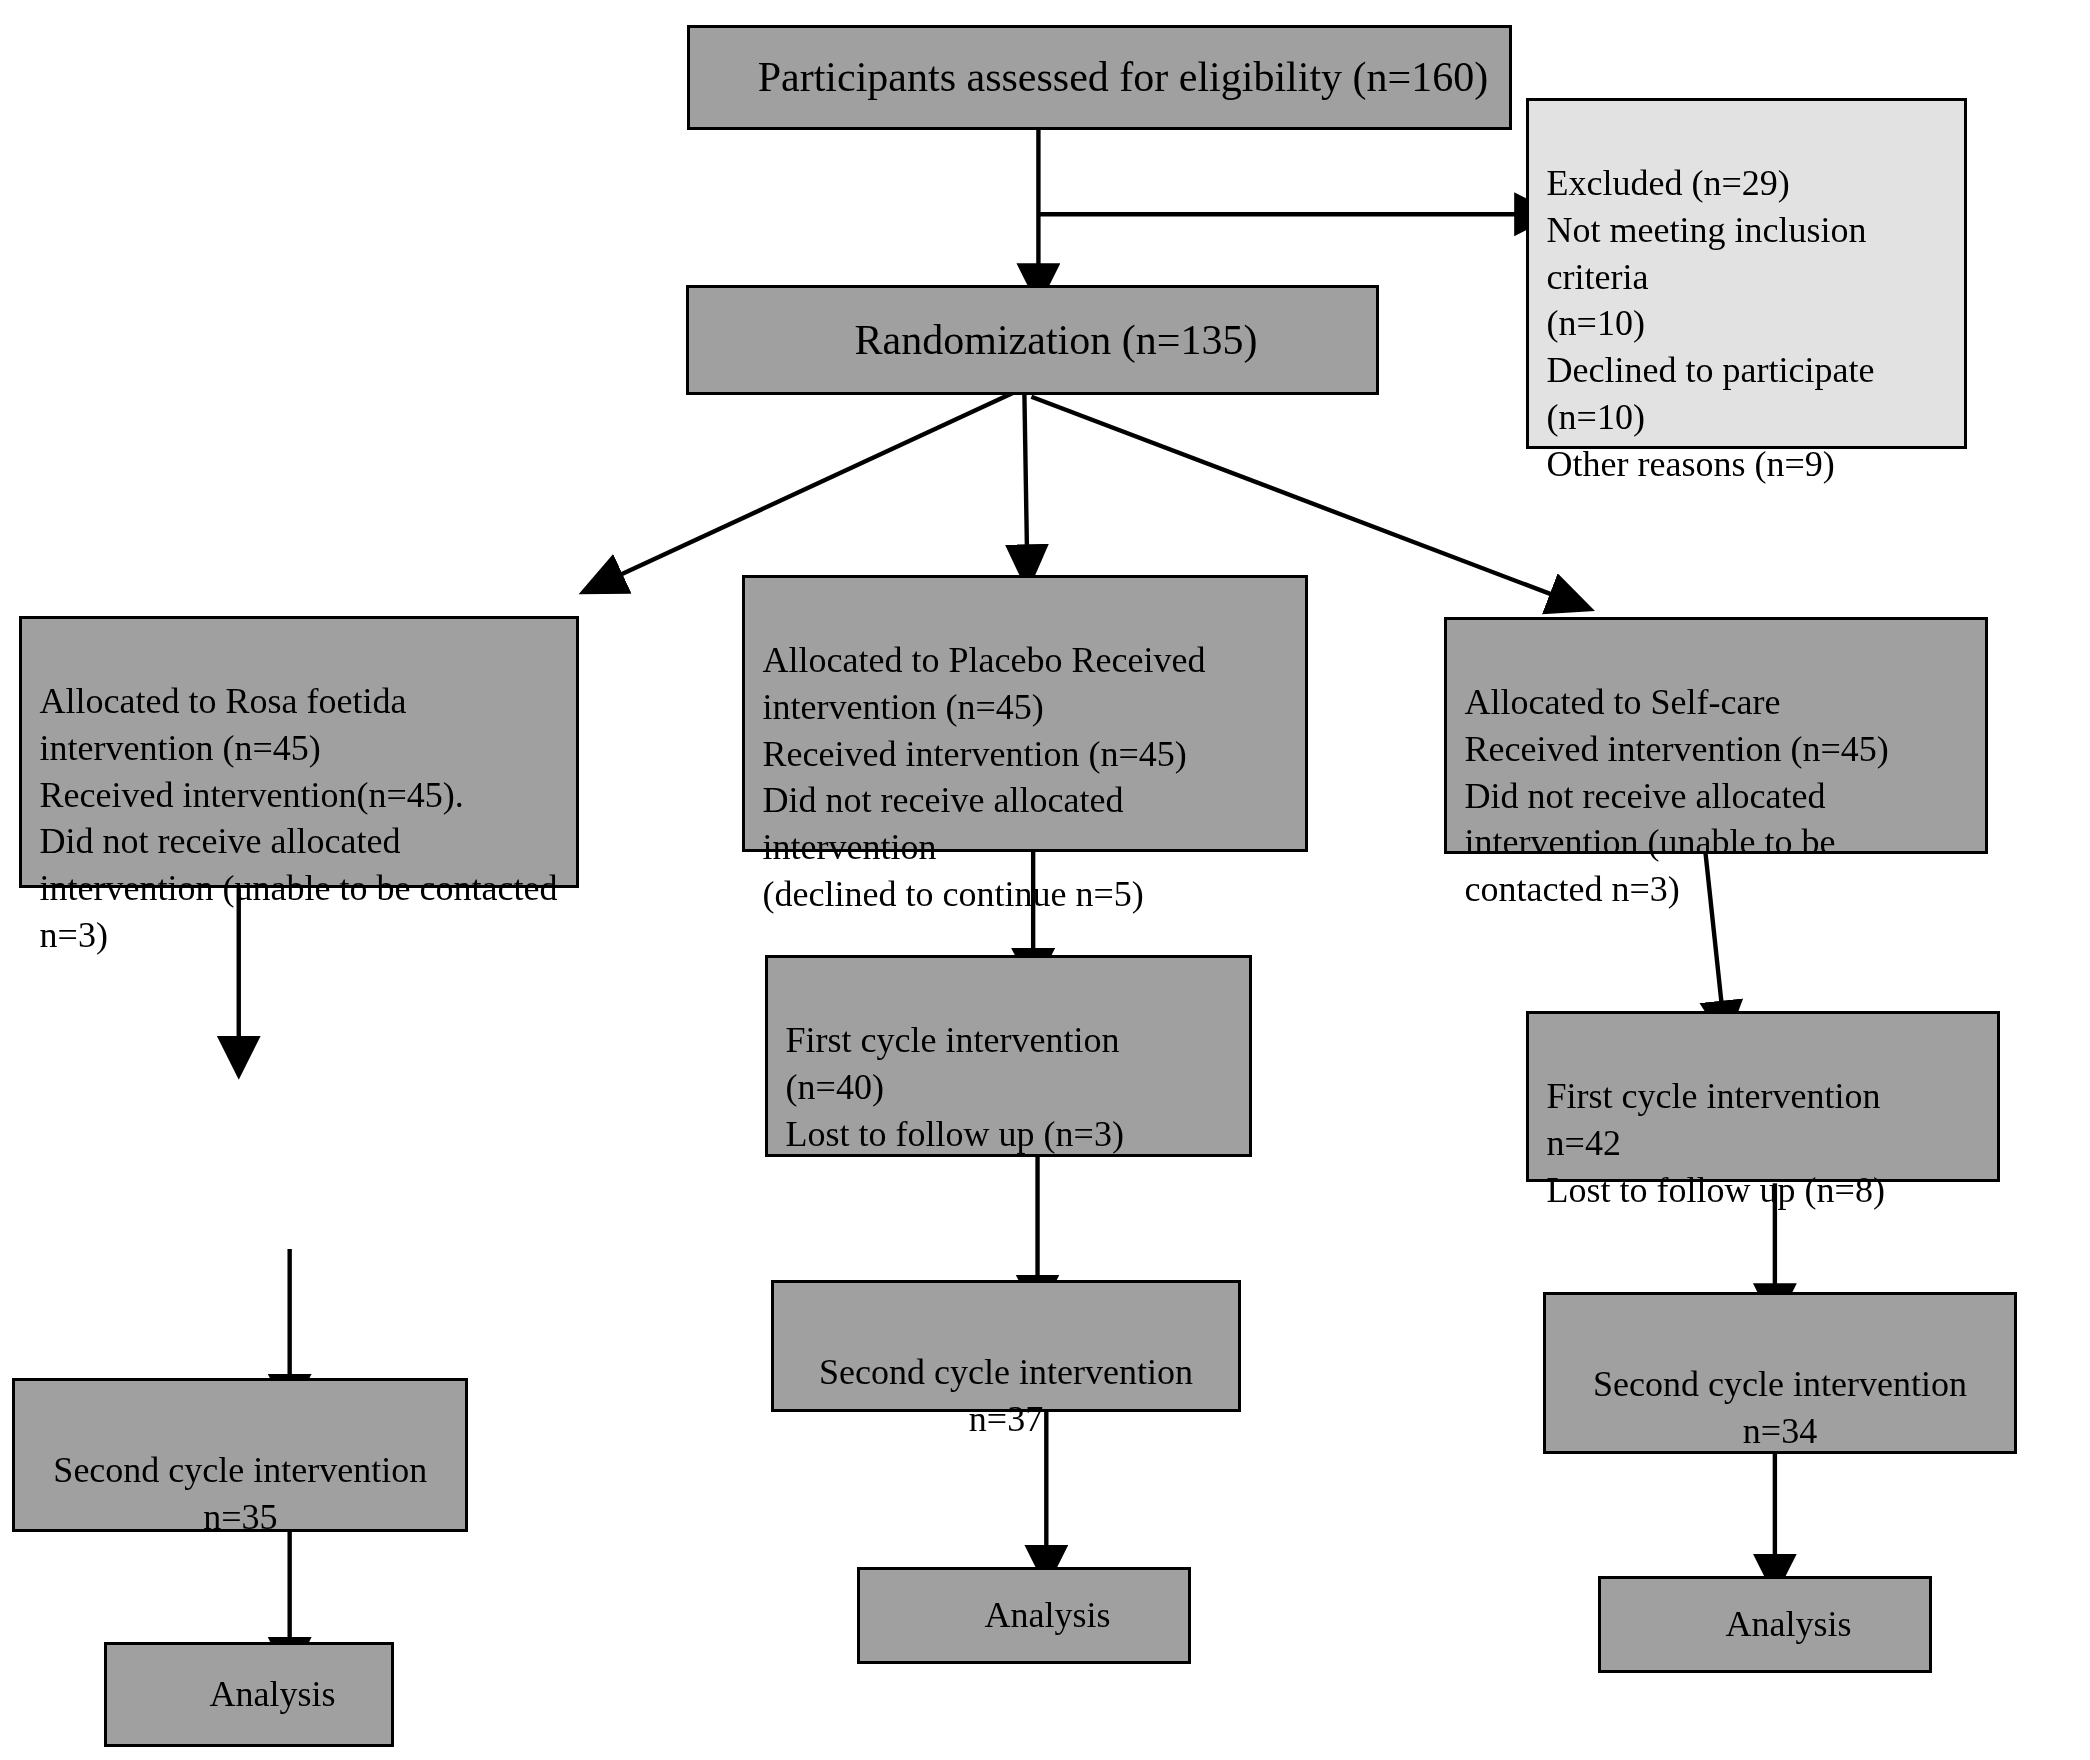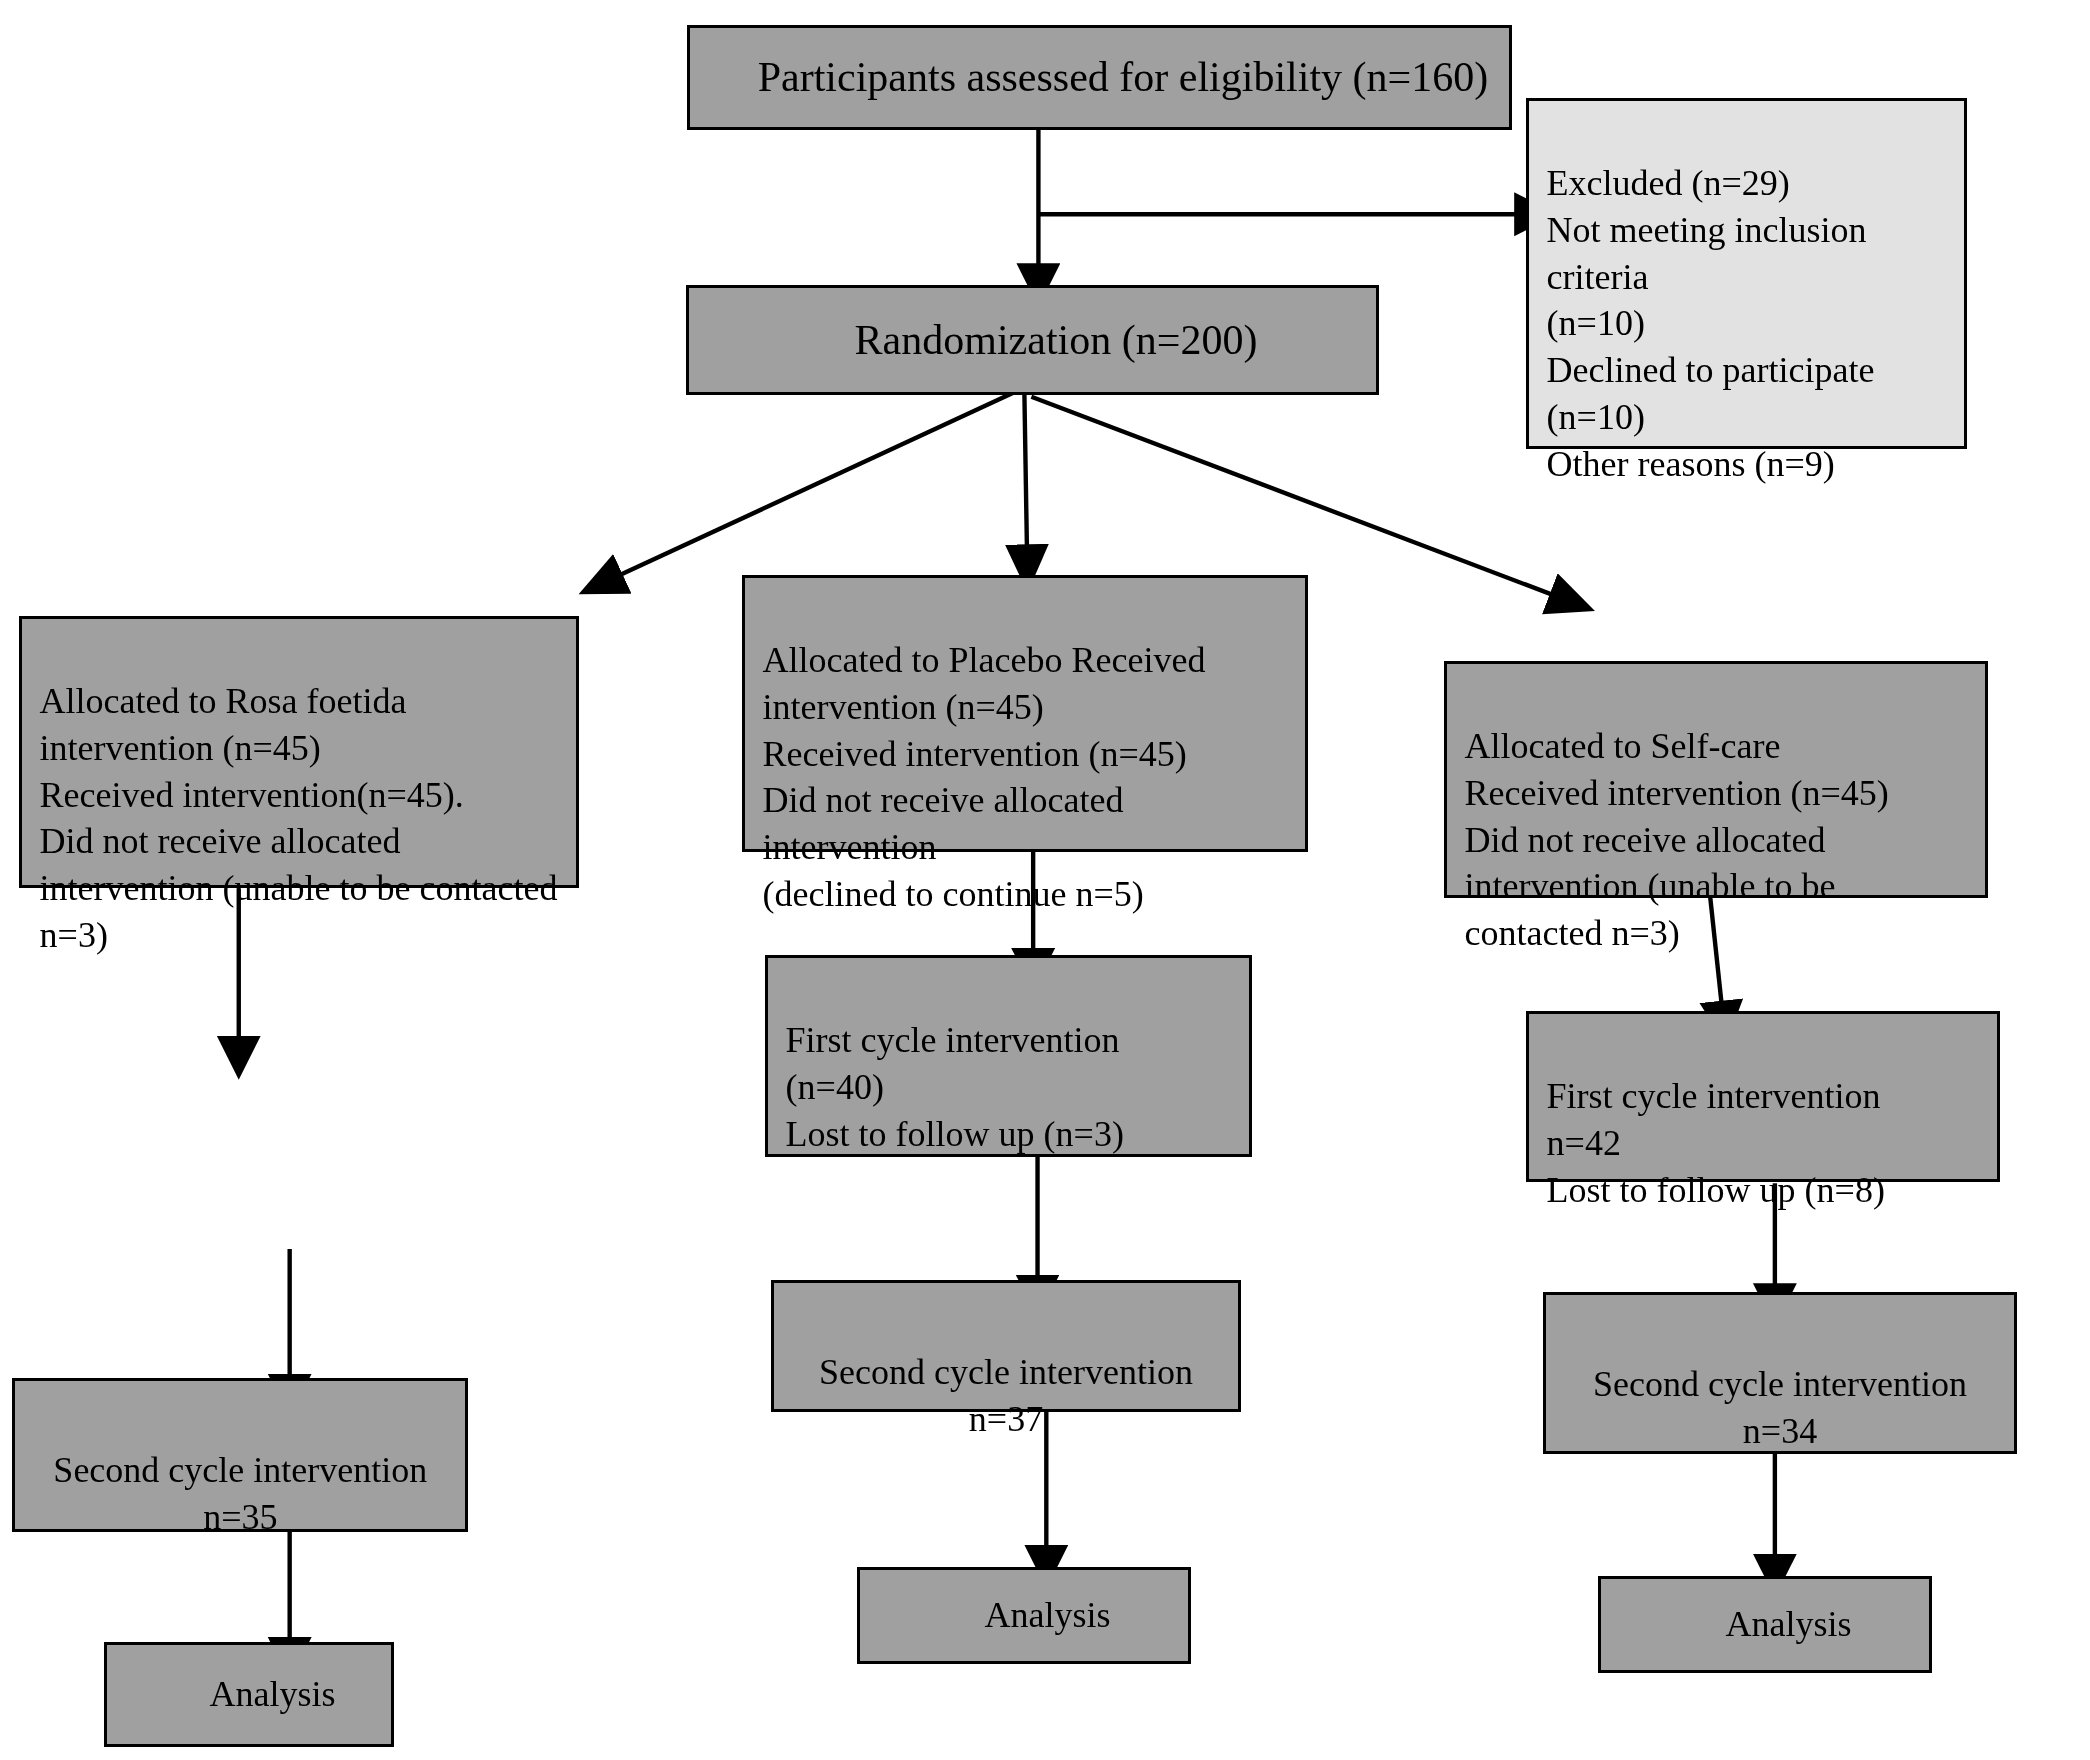--- a/index.html
+++ b/index.html
@@ -100,41 +100,41 @@
 
   <div class="node light" style="left:1526px; top:98px; width:441px; height:351px;">
     <span>Excluded (n=29)
 Not meeting inclusion criteria
 (n=10)
 Declined to participate (n=10)
 Other reasons (n=9)</span>
   </div>
 
   <div class="node center big" style="left:686px; top:285px; width:693px; height:110px;">
-    <span class="txt">Randomization (n=200)</span>
+    <span class="txt">Randomization (n=135)</span>
   </div>
 
   <div class="node" style="left:19px; top:616px; width:560px; height:272px;">
     <span>Allocated to Rosa foetida
 intervention (n=45)
 Received intervention(n=45).
  Did not receive allocated
 intervention (unable to be contacted
 n=3)</span>
   </div>
 
   <div class="node" style="left:742px; top:575px; width:566px; height:277px;">
     <span>Allocated to Placebo Received
 intervention (n=45)
 Received intervention (n=45)
 Did not receive allocated intervention
 (declined to continue n=5)</span>
   </div>
 
-  <div class="node" style="left:1444px; top:617px; width:544px; height:237px;margin-top:44px;">
+  <div class="node" style="left:1444px; top:617px; width:544px; height:237px;">
     <span>Allocated to Self-care
 Received intervention (n=45)
 Did not receive allocated
 intervention (unable to be
 contacted n=3)</span>
   </div>
 
 
   <div class="node" style="left:765px; top:955px; width:487px; height:202px;">
     <span>First cycle intervention

